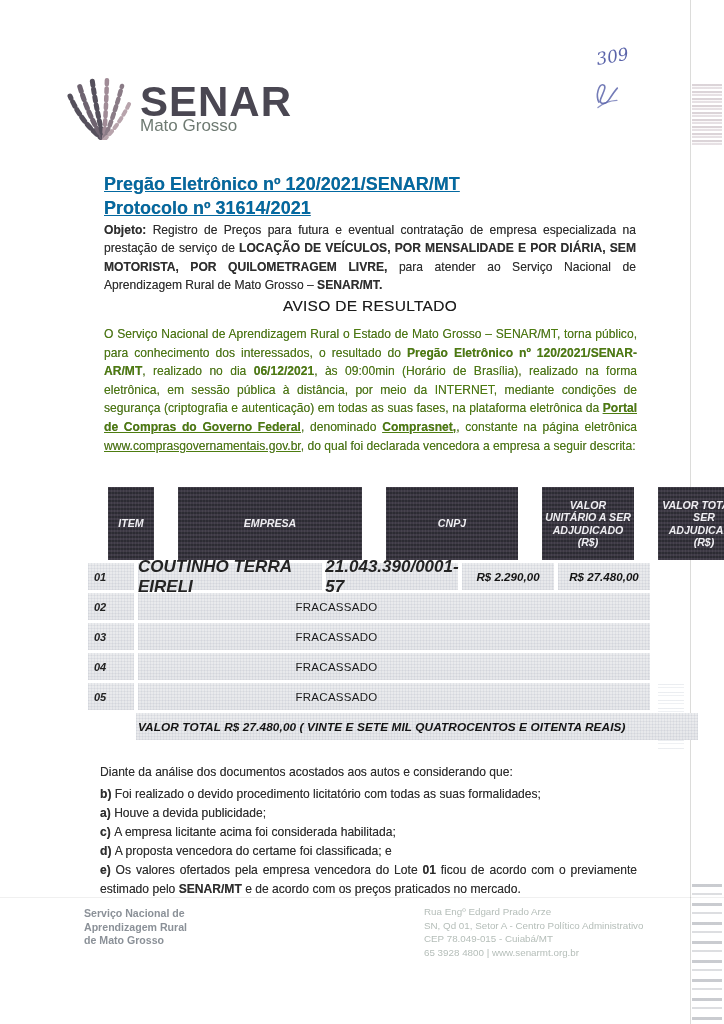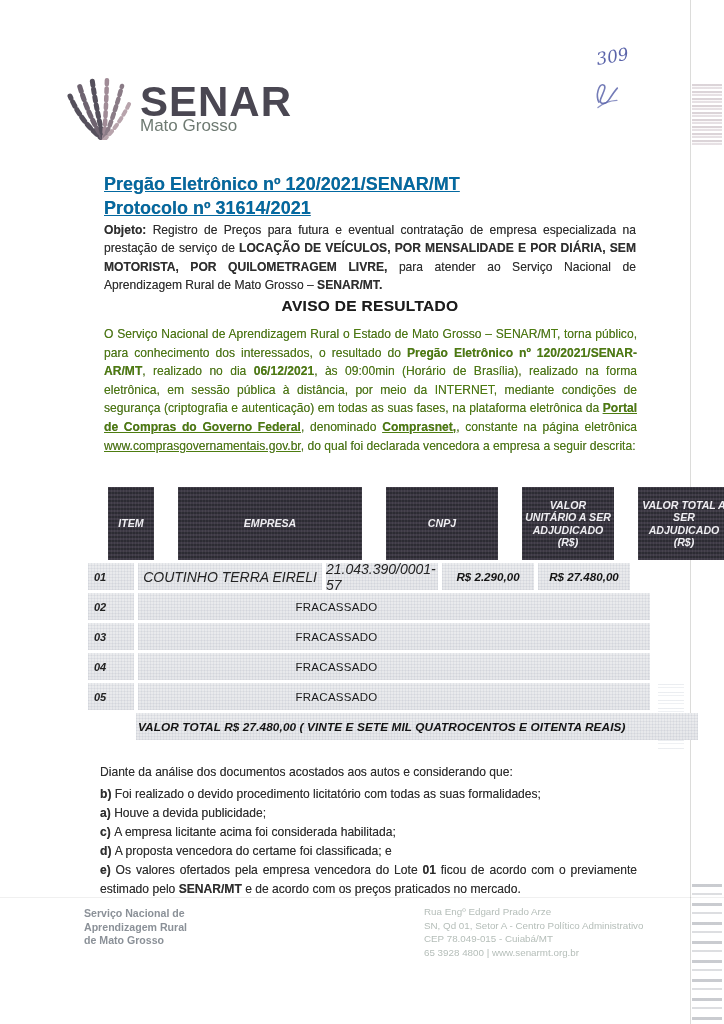--- a/index.html
+++ b/index.html
@@ -50,21 +50,21 @@
     font-size:42px;font-weight:bold;letter-spacing:1px;color:#4a4752;
     line-height:28px;filter:blur(.2px);
   }
   .logo-region{font-size:17px;color:#6e7a72;line-height:20px;filter:blur(.2px);}
   
   .sec{position:absolute;}
   .soft{text-shadow:0 0 .5px rgba(45,45,45,.55);}
   .sec-heading{left:104px;top:172px;width:532px;}
   .h-line{font-weight:bold;font-size:18px;line-height:24px;color:#0369a1;text-decoration:underline;}
   .sec-objeto{left:104px;top:221px;width:532px;font-size:12.1px;line-height:18.3px;text-align:justify;color:#2e2e2e;}
-  .sec-title{left:104px;top:297px;width:532px;text-align:center;font-weight:bold;font-size:15.5px;letter-spacing:.3px;color:#1c1c1c;}
+  .sec-title{left:104px;top:297px;width:532px;text-align:center;font-weight:normal;font-size:15.5px;letter-spacing:.3px;color:#1c1c1c;}
   .sec-body{left:104px;top:325px;width:533px;font-size:12.1px;line-height:18.6px;text-align:justify;color:#4d7c0f;}
   .b{font-weight:bold;}
   .u{text-decoration:underline;}
   
   .sec-table{left:88px;top:487px;width:562px;}
   .t-row{display:flex;gap:4px;margin-top:3px;}
   .t-row:first-child{margin-top:0;}
   .cell-dark{
     display:flex;align-items:center;justify-content:center;text-align:center;
     font-style:italic;font-weight:bold;font-size:10.6px;line-height:12.5px;
@@ -79,28 +79,28 @@
     display:flex;align-items:center;box-sizing:border-box;
     background:
       repeating-linear-gradient(90deg, rgba(90,110,140,.08) 0 1px, rgba(0,0,0,0) 1px 3px),
       repeating-linear-gradient(0deg, rgba(120,120,140,.09) 0 1px, rgba(0,0,0,0) 1px 3px),
       linear-gradient(#ebecee,#e6e7ea);
   }
   .t-head .c1{width:46px;}
   .t-head{height:73px;}
   .c1{width:46px;flex:none;}
   .c2{width:184px;flex:none;}
-  .c3{width:112px;flex:none;}
+  .c3{width:132px;flex:none;}
   .c4{width:92px;flex:none;}
   .c5{width:92px;flex:none;}
   .cmerge{width:512px;flex:none;}
   .cfull{width:562px;flex:none;}
   .t-data{height:27px;}
   .item-num{font-style:italic;font-weight:bold;font-size:11px;color:#222;padding-left:6px;}
-  .empresa,.cnpj{font-style:italic;font-size:14px;color:#232323;justify-content:center;}
+  .empresa,.cnpj{font-style:italic;font-size:17px;color:#232323;justify-content:center;font-weight:bold;}
   .money{font-style:italic;font-weight:bold;font-size:11.6px;color:#141414;justify-content:center;}
   .fracassado{font-weight:normal;font-size:11.5px;color:#1a1a1a;justify-content:center;padding-right:115px;letter-spacing:.3px;}
   .total-line{font-style:italic;font-weight:bold;font-size:11.8px;color:#141414;padding-left:2px;letter-spacing:.1px;margin-left:48px;}
   
   .sec-consider{left:100px;top:763px;width:537px;font-size:12.1px;color:#2e2e2e;}
   .consider-intro{line-height:19px;margin-bottom:3px;}
   .consider-item{line-height:19px;text-align:justify;}
   
   .footer-divider{position:absolute;left:0;top:897px;width:724px;height:1px;background:rgba(0,0,0,.06);}
   .footer-org{position:absolute;left:84px;top:907px;font-size:10.6px;font-weight:bold;color:#8b9198;line-height:13.5px;filter:blur(.2px);}

